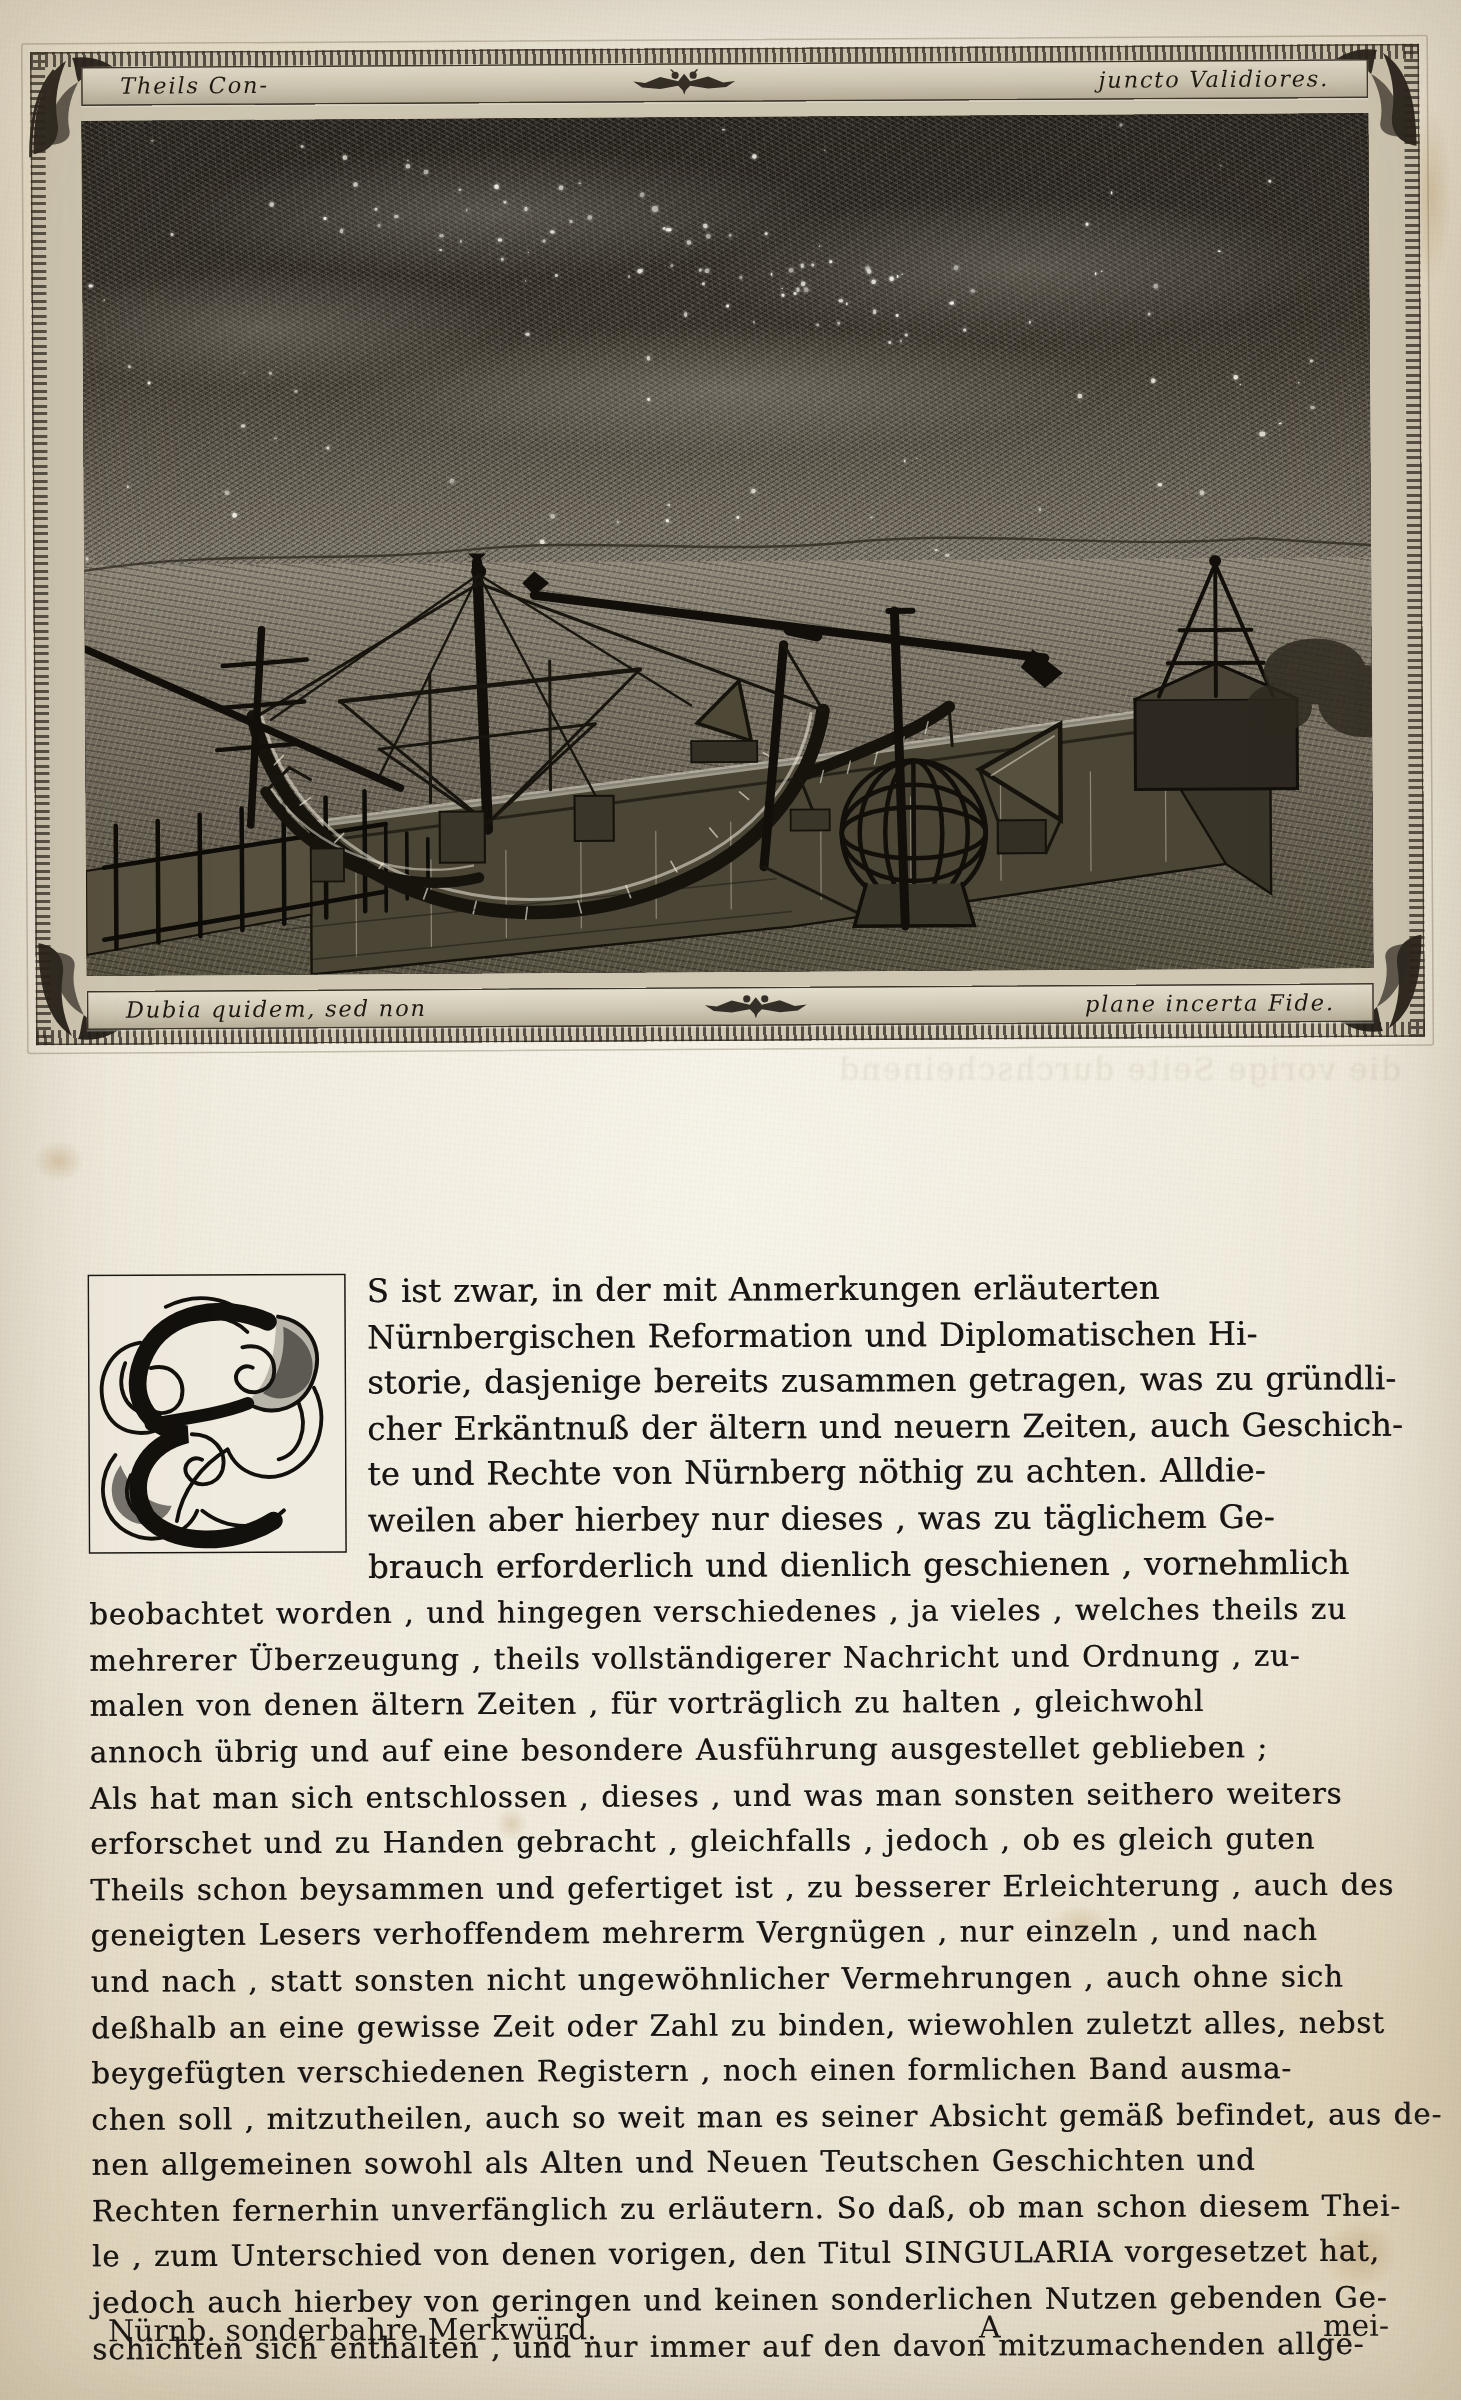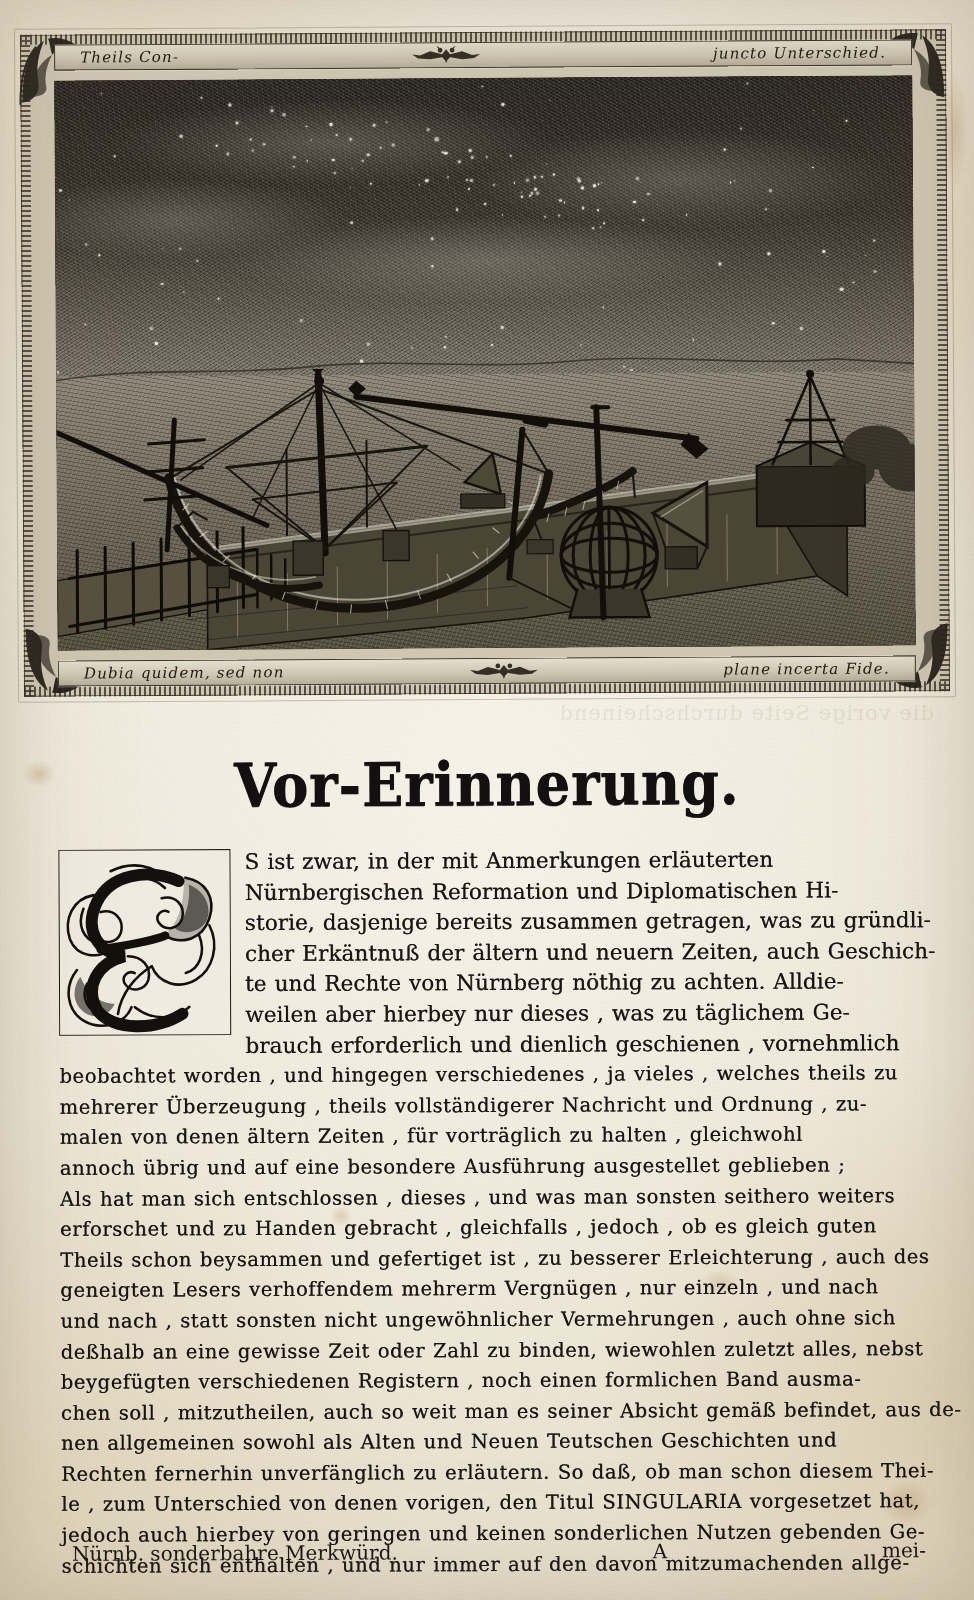--- a/index.html
+++ b/index.html
@@ -250,21 +250,21 @@
       <span>Theils Con-</span>
       <svg class="eagle" viewBox="0 0 80 18">
         <g fill="currentColor">
           <path d="M40 3 L44 8 L56 5 L66 9 L74 8 L68 12 L56 13 L44 11 L40 15 L36 11 L24 13 L12 12 L6 8 L14 9 L24 5 L36 8 Z"></path>
           <circle cx="34" cy="4" r="2.4"></circle>
             <circle cx="46" cy="4" r="2.4"></circle>
           <path d="M33 2 L31 0 M47 2 L49 0" stroke="currentColor" stroke-width="1"></path>
           <path d="M38 11 L40 17 L42 11 Z"></path>
         </g>
       </svg>
-      <span>juncto Unterschied.</span>
+      <span>juncto Validiores.</span>
     </div>
 
     <div class="scene">
       <div class="sky">
         <div class="hatch"></div>
         <div class="cloudband" style="left:6%;top:6%;width:52%;height:26%;"></div>
         <div class="cloudband" style="left:48%;top:16%;width:50%;height:30%;"></div>
         <div class="cloudband" style="left:20%;top:42%;width:60%;height:26%;"></div>
         <div class="cloudband" style="left:-6%;top:30%;width:40%;height:24%;"></div>
       </div>
@@ -602,23 +602,20 @@
           <path d="M40 3 L44 8 L56 5 L66 9 L74 8 L68 12 L56 13 L44 11 L40 15 L36 11 L24 13 L12 12 L6 8 L14 9 L24 5 L36 8 Z"></path>
           <circle cx="34" cy="4" r="2.4"></circle>
             <circle cx="46" cy="4" r="2.4"></circle>
           <path d="M38 11 L40 17 L42 11 Z"></path>
         </g>
       </svg>
       <span>plane incerta Fide.</span>
     </div>
   </div>
 
-  <div class="title">
-    <span>Vor-Erinnerung.</span>
-  </div>
 
   <div class="body">
     <div class="initial">
       <svg viewBox="0 0 100 108">
         <rect x="0" y="0" width="100" height="108" fill="#f0ebdf"></rect>
         <g stroke="#13110d" fill="none" stroke-width="1.5" stroke-linecap="round">
 
           <path d="M70 18 C52 10 30 14 22 30 C14 46 22 60 38 62 C22 66 14 80 22 94 C32 106 56 106 72 96" stroke-width="7"></path>
           <path d="M24 58 C36 56 52 54 62 50" stroke-width="5"></path>
 

